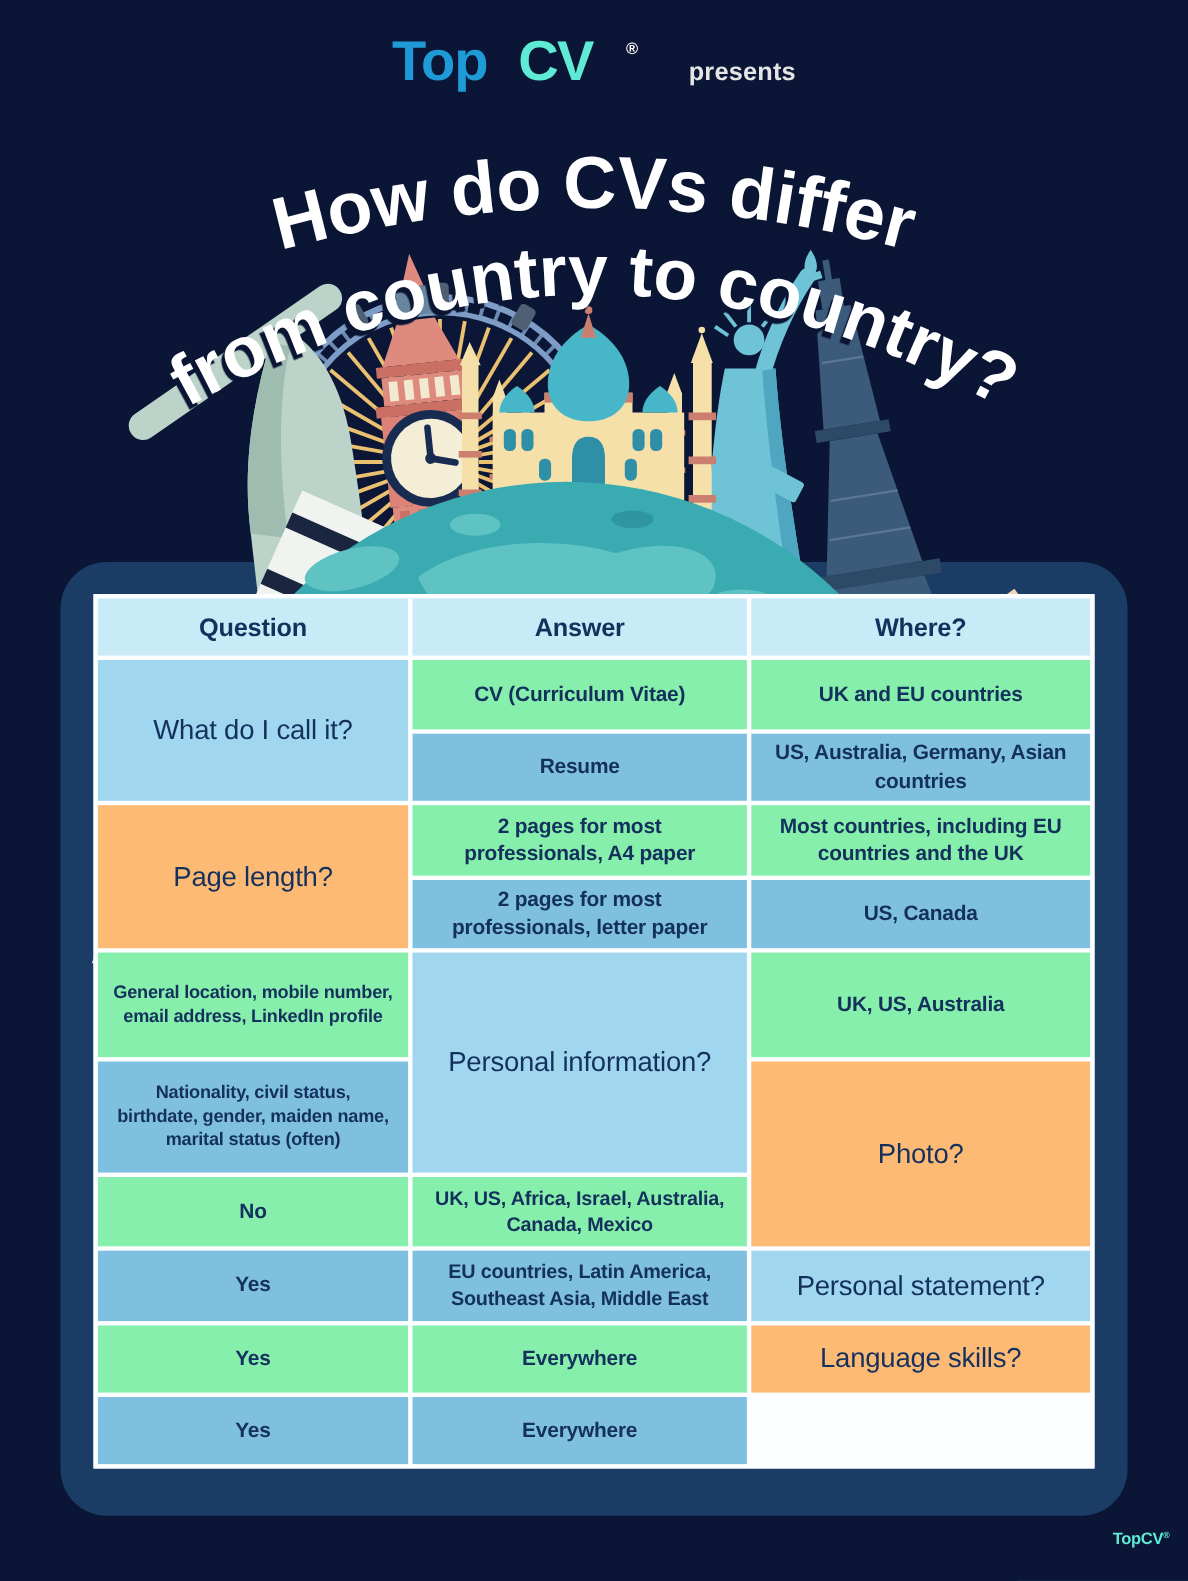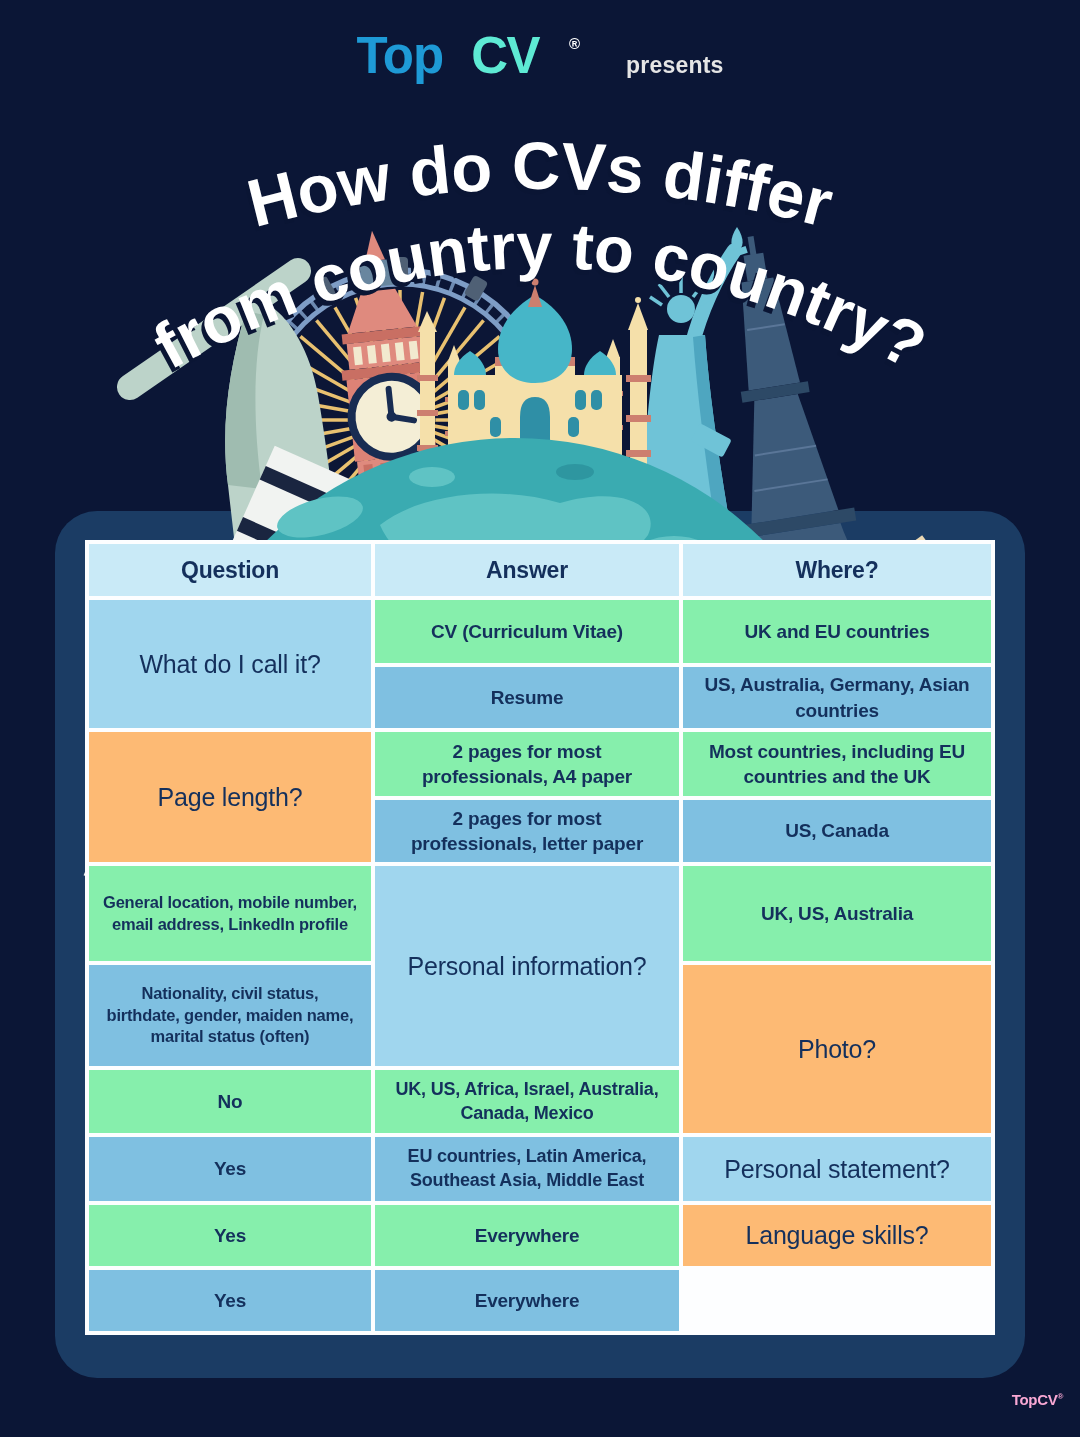--- a/index.html
+++ b/index.html
@@ -66,21 +66,21 @@
   .sd{background:#7fc0e1;}
   .a,.w{font-weight:700;font-size:19px;}
   .w{padding:4px 20px;}
   .sm{font-size:16.5px;}
   .md{font-size:18px;}
   .span2{grid-row:span 2;}
 
   
   .footer-brand{
     position:absolute;top:1391px;right:17px;
-    color:#f9a8d4;font-size:15px;font-weight:700;letter-spacing:-0.3px;
+    color:#5eead4;font-size:15px;font-weight:700;letter-spacing:-0.3px;
   }
   .footer-brand sup{font-size:8px;}
 </style>
 </head>
 <body>
 
 <div class="stage">
 
   <div class="brandbar">
     <span class="b-top">Top</span>

